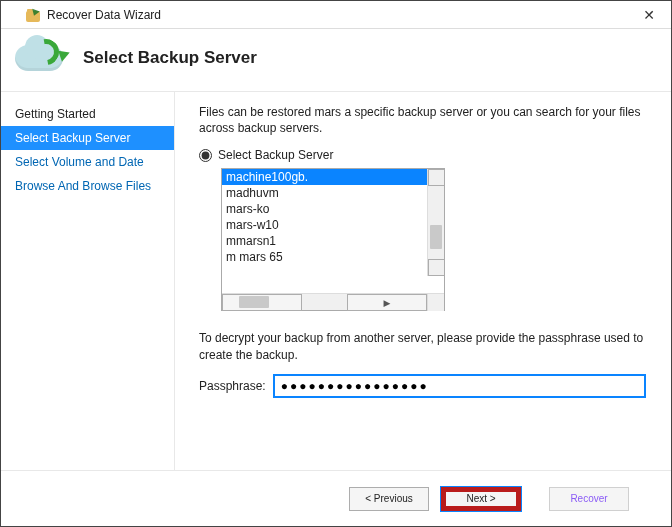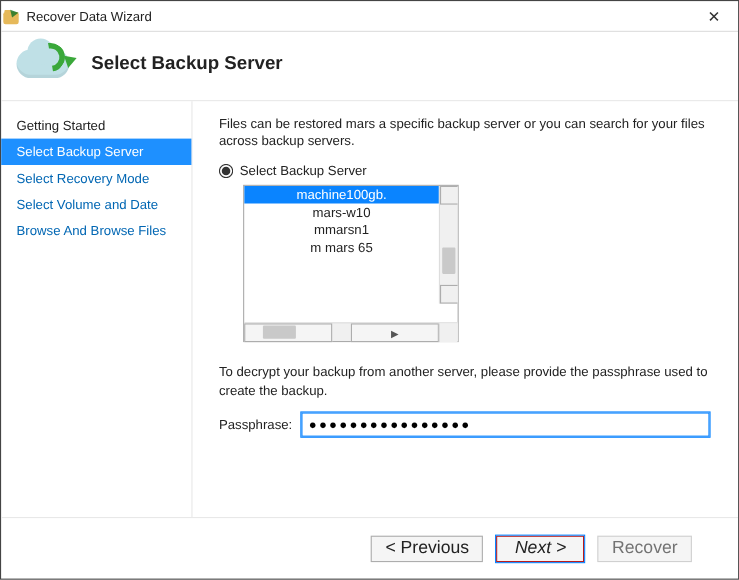--- a/index.html
+++ b/index.html
@@ -12,21 +12,21 @@
     width:672px; height:527px;
     border:1px solid #444;
     position:relative;
     overflow:hidden;
   }
   
   .titlebar {
     height:28px;
     border-bottom:1px solid #ddd;
     display:flex; align-items:center;
-    padding:0 0 0 1px;
+    padding:0 0 0 24px;
   }
   .titlebar .icon { width:16px; height:16px; margin-right:6px; position:relative; }
   .titlebar .icon .folder { width:14px;height:11px;background:#e6b95a;border-radius:2px;position:absolute;bottom:1px;left:1px;}
   .titlebar .icon .tab { width:6px;height:3px;background:#e6b95a;border-radius:1px;position:absolute;top:2px;left:2px;}
   .titlebar .icon .arrow { position:absolute; top:3px; left:6px; width:0;height:0;border-left:4px solid transparent;border-right:4px solid transparent;border-top:6px solid #2a7a2a; transform:rotate(20deg); opacity:.9;}
   .titlebar .title { font-size:12px; }
   .titlebar .close {
     margin-left:auto;
     width:44px;height:28px;
     display:flex;align-items:center;justify-content:center;
@@ -94,25 +94,24 @@
   }
   .main {
     flex:1;
     padding:12px 26px 0 24px;
   }
   .intro { margin-bottom:12px; line-height:1.35; }
   .radio-row{ display:flex; align-items:center; gap:6px; margin-bottom:6px; }
   .radio-row input { accent-color:#333; margin:0;}
   .listbox-wrap{
     margin-left:22px;
-    width:196px;
+    width:224px;
     border:1px solid #aaa;
     position:relative;
     background:#fff;
-    text-align:center;
   }
   .listbox{
     height:124px;
     overflow:hidden;
     position:relative;
     padding-right:17px;
   }
   .listbox .opt{
     padding:1px 4px;
     font-size:12px;
@@ -157,32 +156,32 @@
     display:flex; align-items:center; justify-content:flex-end;
     gap:12px;
     padding:0 22px;
   }
   .footer .gap{width:8px;}
   .btn{
     min-width:80px; height:24px;
     border:1px solid #adadad;
     background:#f5f5f5;
     display:flex;align-items:center;justify-content:center;
-    font-size:16px;
+    font-size:10px;
     padding:0 12px;
     cursor:default;
   }
   .btn.default{
-    border:1px solid #b91c1c;
+    border:5px solid #b91c1c;
     outline:1px solid #0a84ff;
-    font-style:italic;
   }
   .btn.disabled{
-    color:#737373;
+    color:#8b5cf6;
     border-color:#d0d0d0;
+    margin-left:16px;
   }
 </style>
 </head>
 <body>
 
 <div class="titlebar">
   <span class="icon">
     <span class="tab"></span>
       <span class="folder"></span>
       <span class="arrow"></span>
@@ -201,36 +200,37 @@
         <div class="ahead"></div>
       </div>
   </div>
   <h1>Select Backup Server</h1>
 </div>
 
 <div class="body">
   <div class="sidebar">
     <div class="nav-item head">Getting Started</div>
     <div class="nav-item selected">Select Backup Server</div>
-    <div class="nav-item">Select Recovery Mode</div>
     <div class="nav-item">Select Volume and Date</div>
     <div class="nav-item">Browse And Browse Files</div>
   </div>
 
   <div class="main">
     <div class="intro">Files can be restored mars a specific backup server or you can search for your files across backup servers.</div>
 
     <div class="radio-row">
       <input type="radio" checked="" style="">
       <span>Select Backup Server</span>
     </div>
 
     <div class="listbox-wrap">
       <div class="listbox">
         <div class="opt sel">machine100gb.</div>
+        <div class="opt">madhuvm</div>
+        <div class="opt">mars-ko</div>
         <div class="opt">mars-w10</div>
         <div class="opt">mmarsn1</div>
         <div class="opt">m mars 65</div>
 
         <div class="vscroll">
           <div class="btn">▲</div>
           <div class="thumb"></div>
           <div class="btn">▼</div>
         </div>
       </div>

